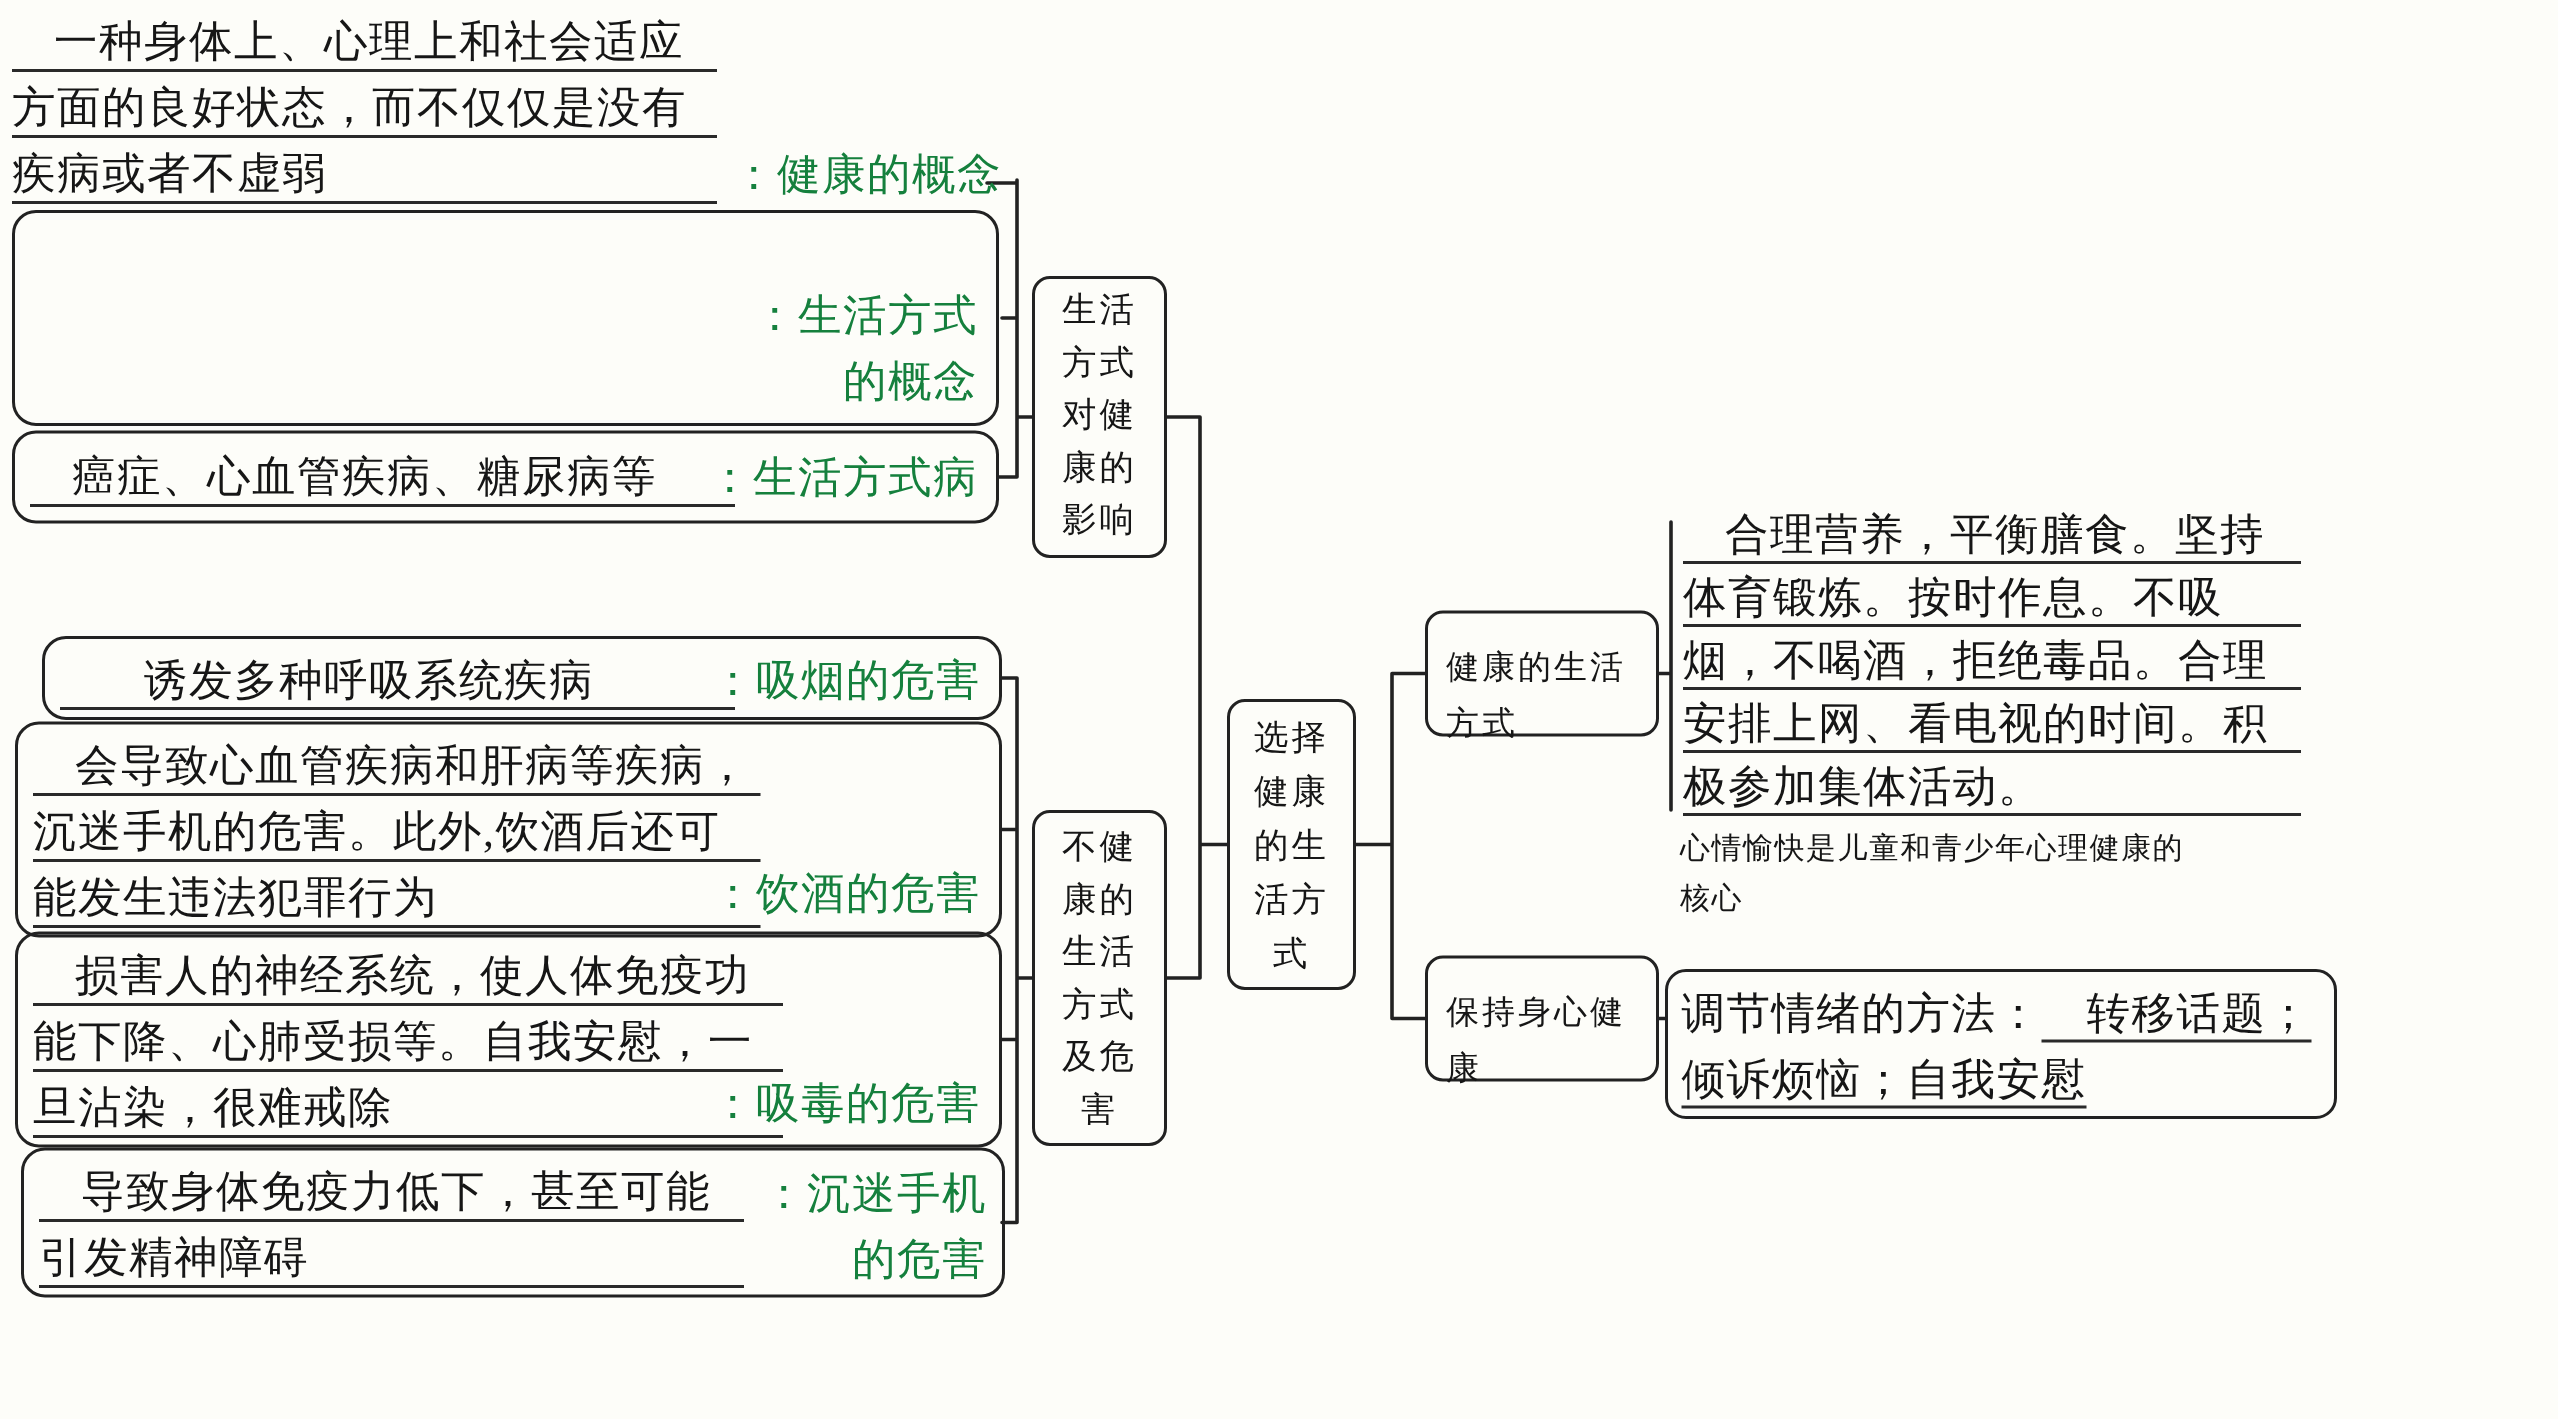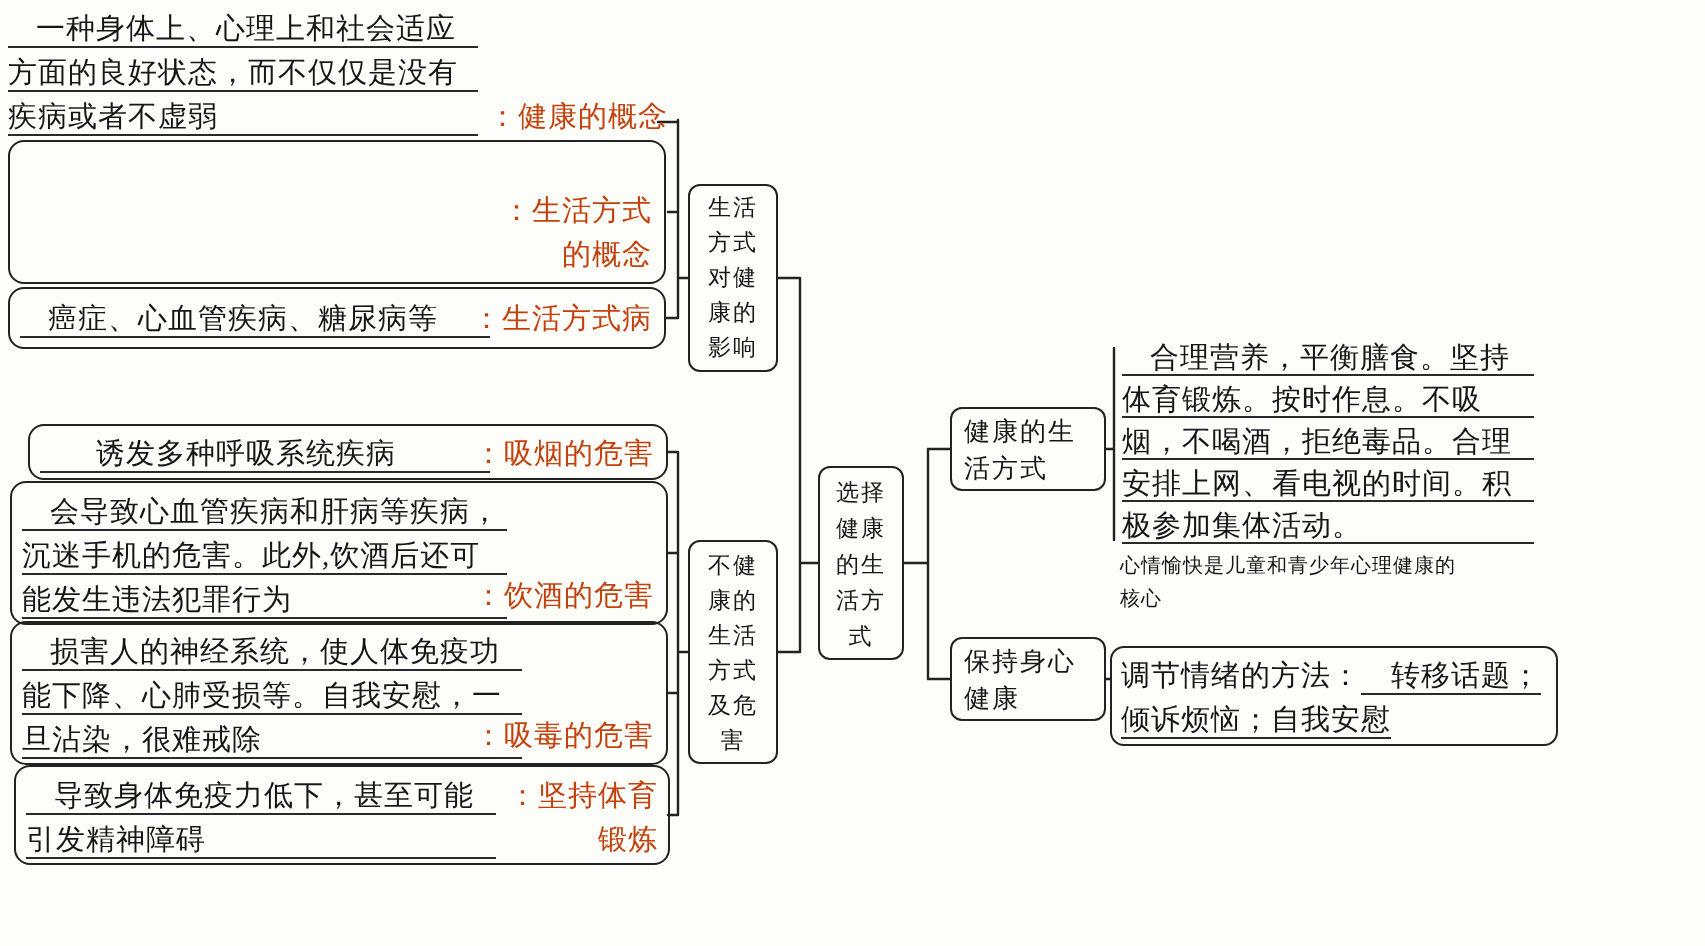--- a/index.html
+++ b/index.html
@@ -28,33 +28,33 @@
   .ruled42 {
     line-height:42px;
     background-image:repeating-linear-gradient(to bottom,
       transparent 0px, transparent 38px, #2a2a2a 38px, #2a2a2a 40px,
       transparent 40px, transparent 42px);
   }
   .ind { text-indent:28px;font-family:Liberation Serif, serif; }
 
   .term {
     position:absolute; font-size:29px; letter-spacing:1px; line-height:44px;
-    color:#c2410c; white-space:nowrap;
+    color:#15803d; white-space:nowrap;
   }
   .term.wrap { white-space:normal; text-align:right; }
 
   .vnode {
     position:absolute; border:2.5px solid #222; border-radius:12px;
     font-size:23px; letter-spacing:2px; line-height:35px; text-align:center;
     padding:4px 10px; word-break:break-all;
   }
   .hnode {
     position:absolute; border:2.5px solid #222; border-radius:12px;
-    font-size:26px; letter-spacing:2px; line-height:37px; text-align:left;
-    padding:4px 10px 4px 12px; word-break:break-all;
+    font-size:22px; letter-spacing:2px; line-height:37px; text-align:left;
+    padding:18px 10px 4px 12px; word-break:break-all;
   }
 
   .plainnote { position:absolute; font-size:20px; letter-spacing:1px; line-height:33px; }
   .methodbox {
     position:absolute; border:2.5px solid #222; border-radius:14px;
     font-size:29px; letter-spacing:1px; line-height:44px; padding:5px 9px;
   }
   .blank-answer {
     text-decoration:underline;
     text-decoration-thickness:2px;
@@ -104,21 +104,21 @@
     <div class="term" style="right:12px; bottom:6px;">：饮酒的危害</div>
   </div>
 
   <div class="leaf leafbox" style="left:10px; top:621px; width:658px; height:144px; padding:6px 10px;">
     <div class="def ruled44 ind" style="width:500px;">损害人的神经系统，使人体免疫功能下降、心肺受损等。自我安慰，一旦沾染，很难戒除</div>
     <div class="term" style="right:12px; bottom:6px;">：吸毒的危害</div>
   </div>
 
   <div class="leaf leafbox" style="left:14px; top:765px; width:656px; height:100px; padding:6px 10px;">
     <div class="def ruled44 ind" style="width:470px;">导致身体免疫力低下，甚至可能引发精神障碍</div>
-    <div class="term wrap" style="right:10px; top:6px; width:160px;">：坚持体育锻炼</div>
+    <div class="term wrap" style="right:10px; top:6px; width:160px;">：沉迷手机的危害</div>
   </div>
 
   <div class="vnode" style="left:688px; top:540px; width:90px; height:224px; line-height:35px; padding-top:6px;">不健康的生活方式及危害</div>
 
   <div class="vnode" style="left:818px; top:466px; width:86px; height:194px; line-height:36px; padding:6px 8px;">选择健康的生活方式</div>
 
   <div class="hnode" style="left:950px; top:407px; width:156px; height:84px;">健康的生活方式</div>
 
   <div class="def ruled42 ind" style="position:absolute; left:1122px; top:336px; width:412px;">合理营养，平衡膳食。坚持体育锻炼。按时作息。不吸烟，不喝酒，拒绝毒品。合理安排上网、看电视的时间。积极参加集体活动。</div>
 

